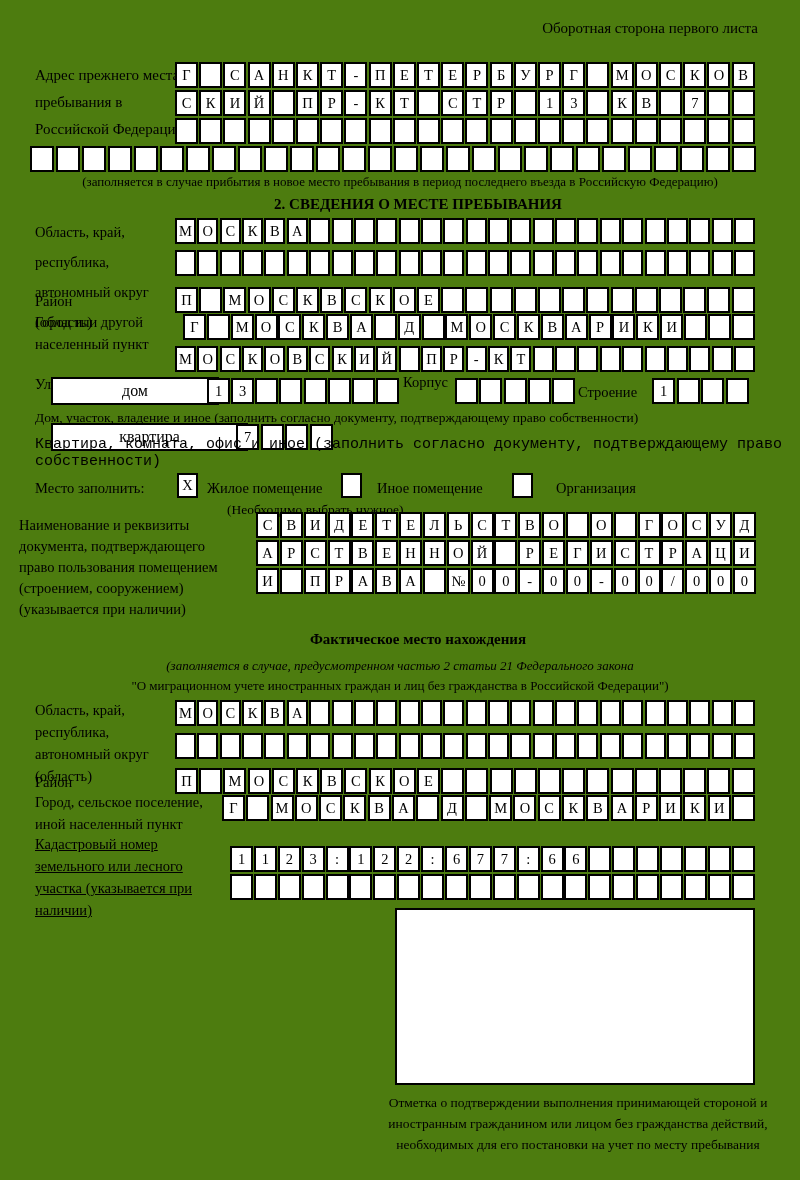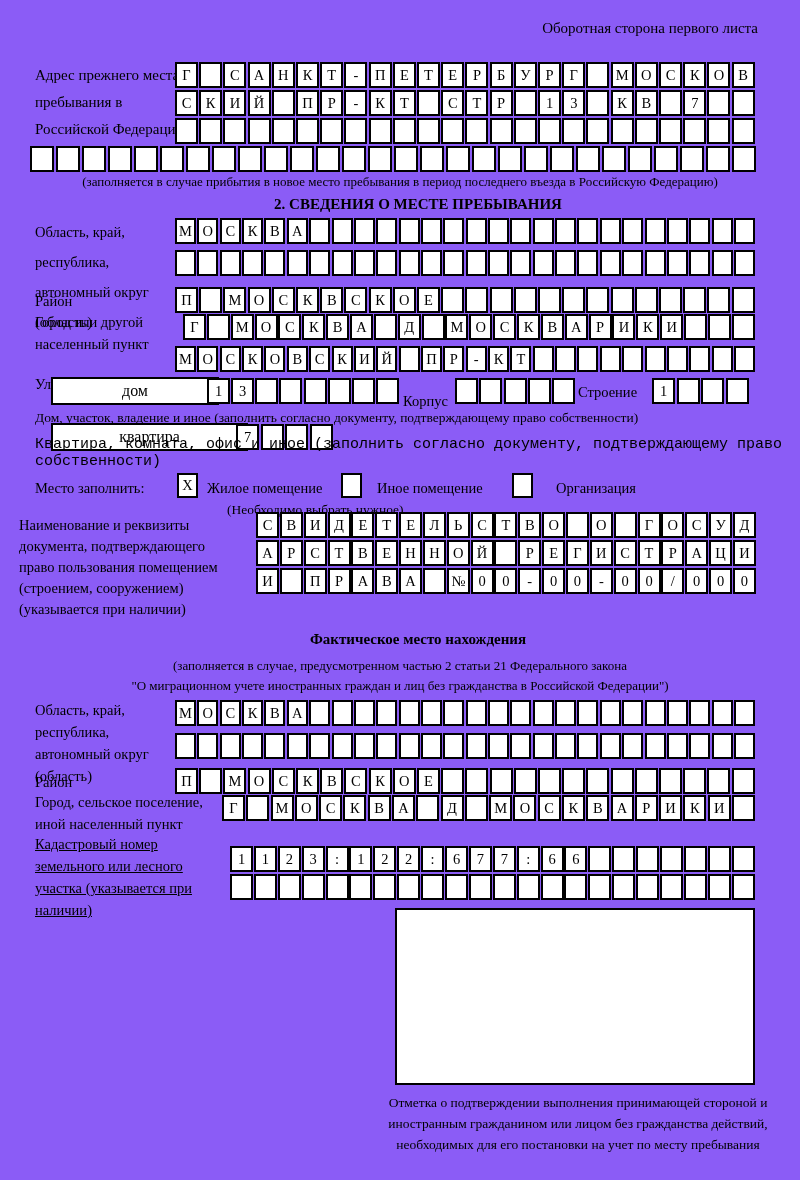--- a/index.html
+++ b/index.html
@@ -2,21 +2,21 @@
 <html><head>
 <meta charset="utf-8">
 <style>
   * { margin:0; padding:0; box-sizing:border-box; }
   html,body { background:#ffffff; }
   body {
     width:800px; height:1180px;
     font-family:"Liberation Serif", serif;
     color:#000;
   }
-  .page { position:relative; width:800px; height:1180px; overflow:hidden; background:#8b5cf6; }
+  .page { position:relative; width:800px; height:1180px; overflow:hidden; background:#4d7c0f; }
 
   .abs { position:absolute; }
   .lbl { position:absolute; font-size:14.5px; line-height:22px; }
   .lbl-wide { line-height:27px; font-size:15px; }
   .note { position:absolute; font-size:13px; }
   .center-note { left:0; width:800px; text-align:center; }
   .title { position:absolute; left:0; width:800px; text-align:center; font-weight:bold; font-size:15px;padding-left:36px; }
 
   .boxrow { position:absolute; display:flex; justify-content:space-between; }
   .cbox {
@@ -312,21 +312,21 @@
   <div class="boxrow b8" style="left:207px; top:378px; width:192px;">
       <span class="cbox">1</span>
       <span class="cbox">3</span>
       <span class="cbox"></span>
       <span class="cbox"></span>
       <span class="cbox"></span>
       <span class="cbox"></span>
       <span class="cbox"></span>
       <span class="cbox"></span>
     </div>
-  <div class="lbl" style="left:403px; top:390px;font-family:Liberation Serif, serif;">Корпус</div>
+  <div class="lbl" style="left:403px; top:371px;font-family:Liberation Serif, serif;">Корпус</div>
   <div class="boxrow b5" style="left:455px; top:378px; width:120px;">
       <span class="cbox"></span>
       <span class="cbox"></span>
       <span class="cbox"></span>
       <span class="cbox"></span>
       <span class="cbox"></span>
     </div>
   <div class="lbl" style="left:578px; top:381px;">Строение</div>
   <div class="boxrow b4" style="left:652px; top:378px; width:97px;">
       <span class="cbox">1</span>
@@ -419,21 +419,21 @@
       <span class="cbox">-</span>
       <span class="cbox">0</span>
       <span class="cbox">0</span>
       <span class="cbox">/</span>
       <span class="cbox">0</span>
       <span class="cbox">0</span>
       <span class="cbox">0</span>
     </div>
 
   <div class="title" style="top:631px;">Фактическое место нахождения</div>
-  <div class="note center-note" style="top:658px;">(заполняется в случае, предусмотренном частью 2 статьи 21 Федерального закона</div>
+  <div class="note center-note" style="top:658px;font-style:italic;">(заполняется в случае, предусмотренном частью 2 статьи 21 Федерального закона</div>
   <div class="note center-note" style="top:678px;">"О миграционном учете иностранных граждан и лиц без гражданства в Российской Федерации")</div>
 
   <div class="lbl" style="left:35px; top:699px; width:132px;">Область, край, республика, автономный округ (область)</div>
   <div class="boxrow b26" style="left:175px; top:700px; width:580px;">
       <span class="cbox">М</span>
       <span class="cbox">О</span>
       <span class="cbox">С</span>
       <span class="cbox">К</span>
       <span class="cbox">В</span>
       <span class="cbox">А</span>

